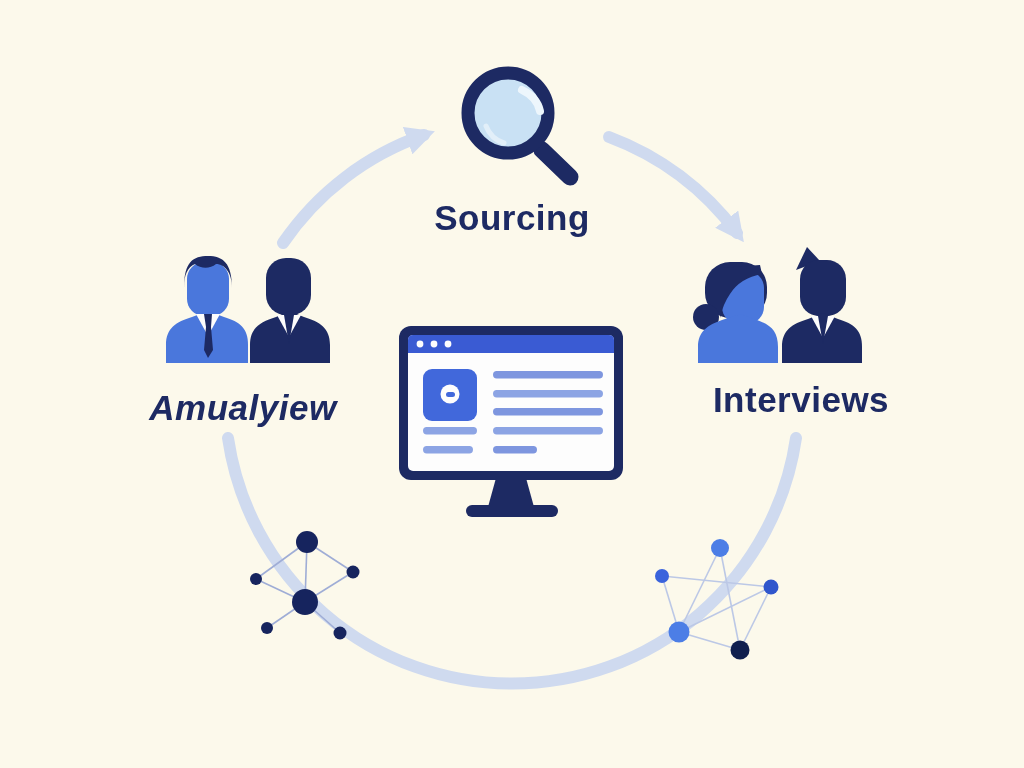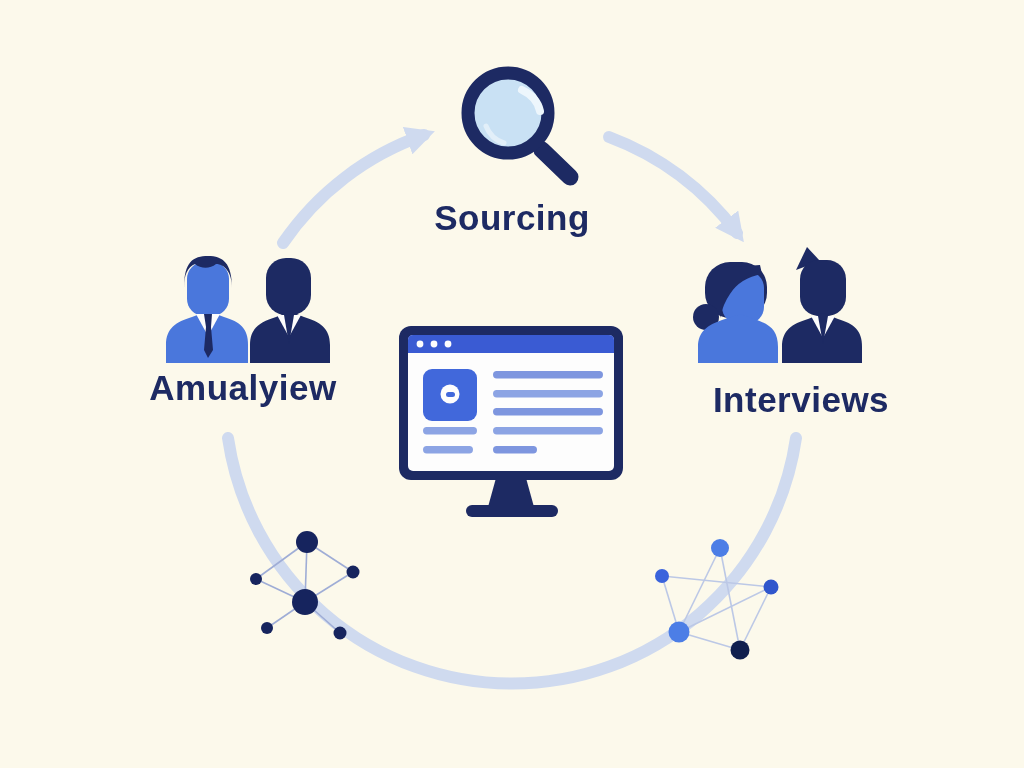--- a/index.html
+++ b/index.html
@@ -9,21 +9,21 @@
     background:var(--cream,#FCF9EB);
     font-family:"Liberation Sans", sans-serif;
   }
   .scene{position:absolute;left:0;top:0;width:1024px;height:768px;}
   .label{
     position:absolute;width:300px;text-align:center;
     font-weight:bold;font-size:35px;letter-spacing:.5px;
     color:var(--navy,#1D2A63);
   }
   #label-top{left:362px;top:198px;}
-  #label-left{left:93px;top:368px;}
+  #label-left{left:93px;top:388px;font-style:italic;}
   #label-right{left:651px;top:380px;}
 
   .navyFill{fill:var(--navy,#1D2A63);}
   .blueFill{fill:var(--blue,#4A77DC);}
   .royalFill{fill:var(--royal,#3A5BD3);}
   .squareFill{fill:var(--square_blue,#4168DB);}
   .whiteFill{fill:#FDFDFD;}
   .periFill{fill:var(--periwinkle,#8CA4E4);}
   .periDarkFill{fill:var(--periwinkle_dark,#7E96DF);}
   .lensFill{fill:var(--lens_blue,#C9E1F4);}

